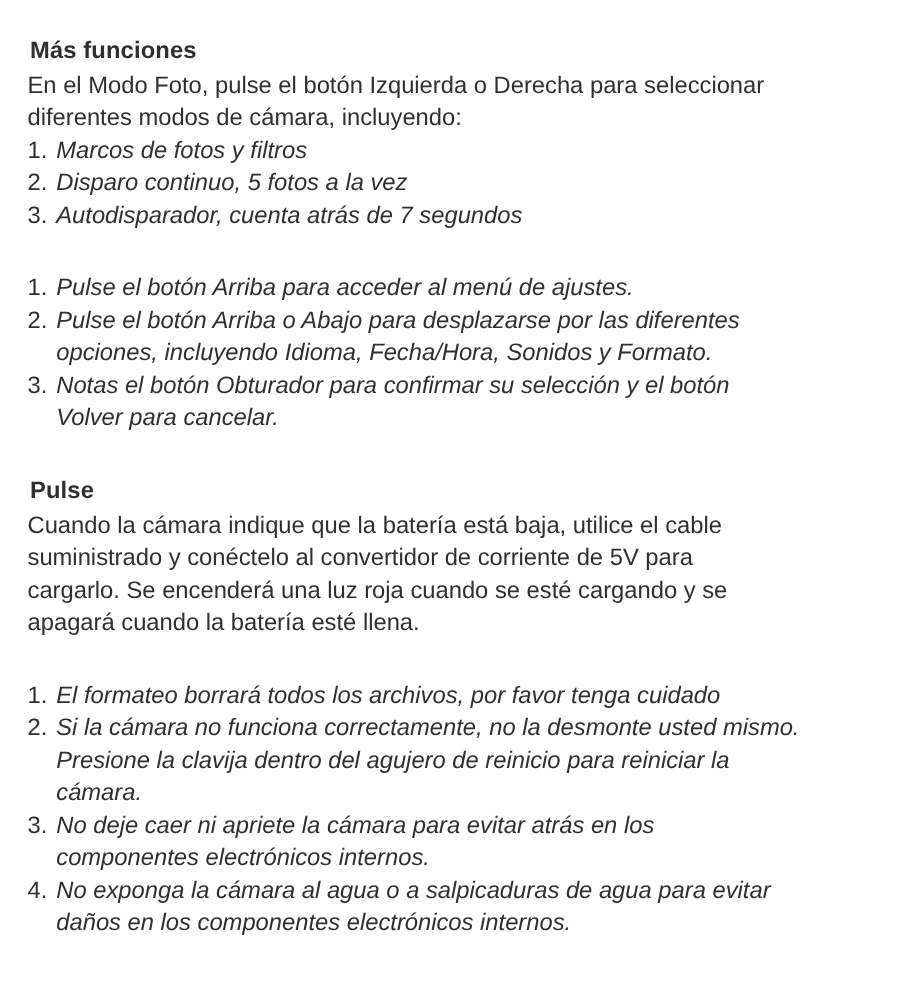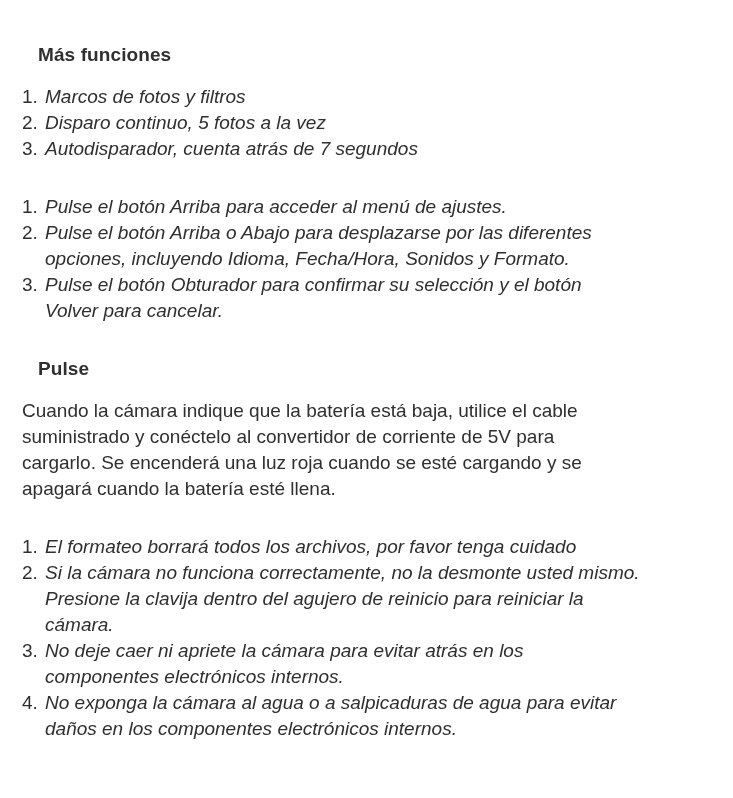--- a/index.html
+++ b/index.html
@@ -12,21 +12,21 @@
     color: #2f2f2f;
   }
   .page {
     box-sizing: border-box;
     width: 733px;
     height: 798px;
     padding: 26px 14px 0 22px;
   }
   .sec + .sec { margin-top: 32px; }
   .h {
-    margin: 16px;
+    margin: 2px;
     font-size: 19px;
     line-height: 26px;
     font-weight: 700;
     letter-spacing: 0.1px;
   }
   .body {
     margin: 0;
     font-size: 19px;
     line-height: 26px;
   }
@@ -44,20 +44,22 @@
   .num { flex: 0 0 23px; }
   .txt { flex: 1 1 auto; font-style: italic; }
 </style>
 </head>
 <body>
 
 <div class="page">
 
   <section class="sec">
     <h2 class="h">Más funciones</h2>
+    <p class="body pre">En el Modo Foto, pulse el botón Izquierda o Derecha para seleccionar
+diferentes modos de cámara, incluyendo:</p>
     <ol class="list">
       <li class="li">
         <span class="num">1.</span>
         <span class="txt pre">Marcos de fotos y filtros</span>
       </li>
       <li class="li">
         <span class="num">2.</span>
         <span class="txt pre">Disparo continuo, 5 fotos a la vez</span>
       </li>
       <li class="li">
@@ -73,21 +75,21 @@
         <span class="num">1.</span>
         <span class="txt pre">Pulse el botón Arriba para acceder al menú de ajustes.</span>
       </li>
       <li class="li">
         <span class="num">2.</span>
         <span class="txt pre">Pulse el botón Arriba o Abajo para desplazarse por las diferentes
 opciones, incluyendo Idioma, Fecha/Hora, Sonidos y Formato.</span>
       </li>
       <li class="li">
         <span class="num">3.</span>
-        <span class="txt pre">Pulse el botón Obturador para confirmar su selección y el botón
+        <span class="txt pre">Notas el botón Obturador para confirmar su selección y el botón
 Volver para cancelar.</span>
       </li>
     </ol>
   </section>
 
   <section class="sec">
     <h2 class="h">Pulse</h2>
     <p class="body pre">Cuando la cámara indique que la batería está baja, utilice el cable
 suministrado y conéctelo al convertidor de corriente de 5V para
 cargarlo. Se encenderá una luz roja cuando se esté cargando y se

